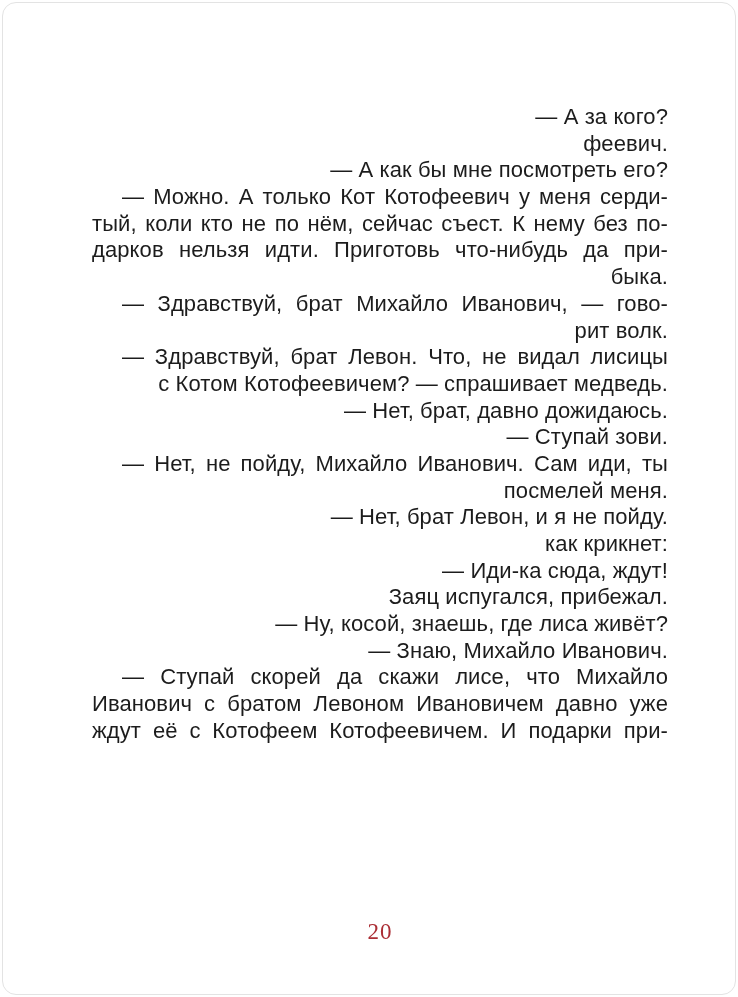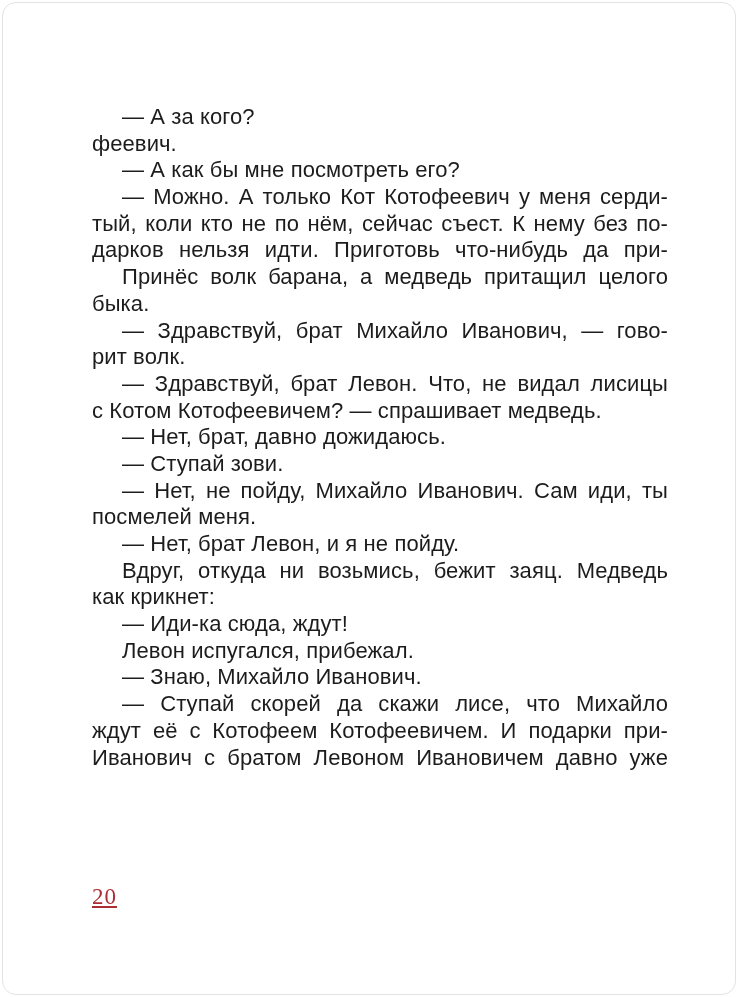--- a/index.html
+++ b/index.html
@@ -33,68 +33,67 @@
     top: 104px;
     width: 576px;
     color: var(--text-color, #1c1c1c);
     font-size: 22px;
     line-height: 26.7px;
     letter-spacing: 0.1px;
   }
   .line {
     height: 26.7px;
     white-space: nowrap;
-    text-align: left;
+    text-align: right;
   }
   .line.justify {
     white-space: normal;
     text-align: justify;
     text-align-last: justify;
   }
   .line.indent {
     padding-left: 30px;
   }
   .folio {
     position: absolute;
     left: 92px;
     width: 576px;
-    top: 884px;
+    top: 919px;
+    text-align: center;
     font-family: "Liberation Serif", serif;
     font-size: 23px;
     letter-spacing: 1px;
     color: var(--folio-color, #ab2e35);
-    text-decoration: underline;
   }
 </style>
 </head>
 <body>
 
 <div class="page">
   <div class="page-border"></div>
   <div class="text-block">
       <div class="line indent">— А за кого?</div>
       <div class="line">феевич.</div>
       <div class="line indent">— А как бы мне посмотреть его?</div>
       <div class="line indent justify">— Можно. А только Кот Котофеевич у меня серди-</div>
       <div class="line justify">тый, коли кто не по нём, сейчас съест. К нему без по-</div>
       <div class="line justify">дарков нельзя идти. Приготовь что-нибудь да при-</div>
-      <div class="line indent justify">Принёс волк барана, а медведь притащил целого</div>
       <div class="line">быка.</div>
       <div class="line indent justify">— Здравствуй, брат Михайло Иванович, — гово-</div>
       <div class="line">рит волк.</div>
       <div class="line indent justify">— Здравствуй, брат Левон. Что, не видал лисицы</div>
       <div class="line">с Котом Котофеевичем? — спрашивает медведь.</div>
       <div class="line indent">— Нет, брат, давно дожидаюсь.</div>
       <div class="line indent">— Ступай зови.</div>
       <div class="line indent justify">— Нет, не пойду, Михайло Иванович. Сам иди, ты</div>
       <div class="line">посмелей меня.</div>
       <div class="line indent">— Нет, брат Левон, и я не пойду.</div>
-      <div class="line indent justify">Вдруг, откуда ни возьмись, бежит заяц. Медведь</div>
       <div class="line">как крикнет:</div>
       <div class="line indent">— Иди-ка сюда, ждут!</div>
-      <div class="line indent">Левон испугался, прибежал.</div>
+      <div class="line indent">Заяц испугался, прибежал.</div>
+      <div class="line indent">— Ну, косой, знаешь, где лиса живёт?</div>
       <div class="line indent">— Знаю, Михайло Иванович.</div>
       <div class="line indent justify">— Ступай скорей да скажи лисе, что Михайло</div>
+      <div class="line justify">Иванович с братом Левоном Ивановичем давно уже</div>
       <div class="line justify">ждут её с Котофеем Котофеевичем. И подарки при-</div>
-      <div class="line justify">Иванович с братом Левоном Ивановичем давно уже</div>
     </div>
   <div class="folio">20</div>
 </div>
 
 </body></html>

